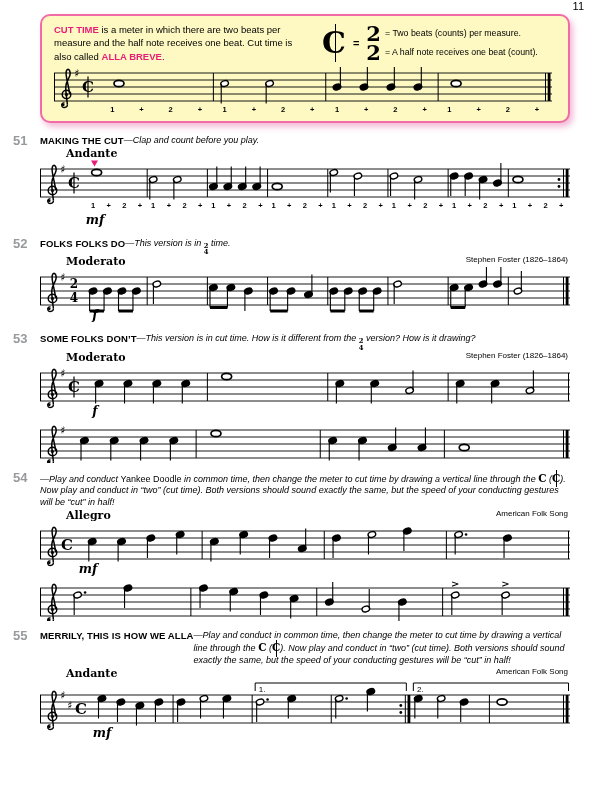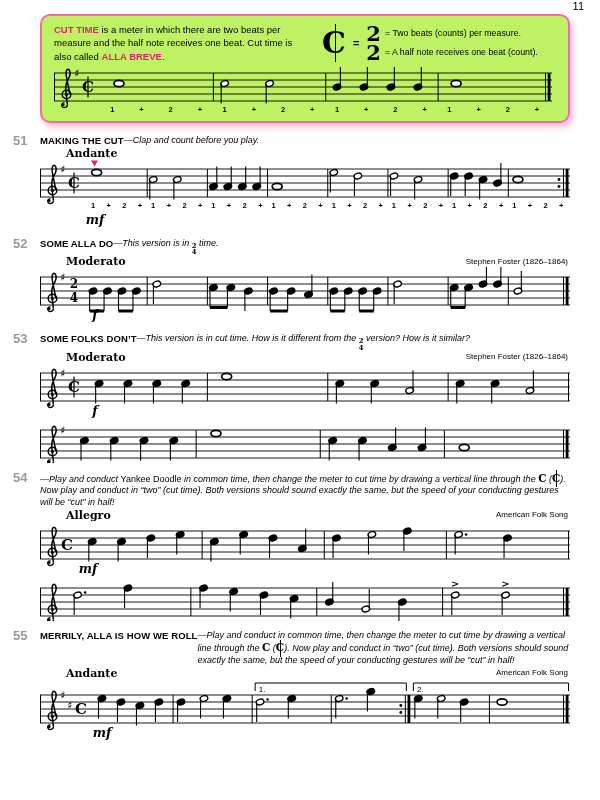--- a/index.html
+++ b/index.html
@@ -4,41 +4,41 @@
 <style>
   html,body{margin:0;padding:0;background:#fff;}
   body{width:600px;height:800px;position:relative;overflow:hidden;
        font-family:"Liberation Sans",sans-serif;color:#000;}
   .page-num{position:absolute;top:0;right:16px;font-size:11px;}
   .wrap{padding:14px 30px 0 40px;width:530px;}
   h1{margin:12px 0 12px;font-size:26px;font-weight:bold;letter-spacing:.2px;
      -webkit-text-stroke:.8px #000;font-family:"Liberation Sans",sans-serif;}
   
   .tbox{border:2px solid #f06ba8;border-radius:10px;padding:7px 12px 2px;
-        box-shadow:3px 4px 6px #f3b9d6;margin-bottom:12px;background:#bef264;}
+        box-shadow:3px 4px 6px #f3b9d6;margin-bottom:12px;background:#fef9c3;}
   .tbox-top{display:flex;align-items:center;gap:10px;}
   .tbox-text{width:252px;font-size:9.5px;line-height:1.4;}
   .pink{color:#e81d78;font-weight:bold;}
   .eq{display:flex;align-items:center;gap:7px;flex:1;padding-left:6px;}
   .bigcut{font-family:"DejaVu Serif",serif;font-weight:bold;font-size:30px;line-height:1;position:relative;}
   .bigcut .bar{position:absolute;left:54%;top:-4px;bottom:-4px;width:1.4px;background:#000;}
   .eq-eq{font-size:11px;font-weight:bold;}
   .eqrows{display:flex;flex-direction:column;}
   .eqrow{display:flex;align-items:center;gap:4px;height:19px;}
   .two{font-family:"DejaVu Serif",serif;font-weight:bold;font-size:21px;line-height:.75;}
   .eqlabel{font-size:8.8px;}
   
   .ex{position:relative;margin-bottom:9px;}
   .ex-num{position:absolute;left:-27px;top:-2px;color:#97999c;font-weight:bold;font-size:13px;}
   .ex-head{display:flex;font-size:9px;line-height:1.3;}
   .ex-title{font-weight:bold;font-size:9.5px;white-space:nowrap;letter-spacing:.1px;}
   .ex-cap{flex:1;}
   .cap-i{font-style:italic;}
   .cap-r{font-style:normal;}
-  .meta{display:flex;justify-content:space-between;align-items:center;margin-top:1px;line-height:1;}
+  .meta{display:flex;justify-content:space-between;align-items:flex-start;margin-top:1px;line-height:1;}
   .tempo{font-family:"DejaVu Serif",serif;font-weight:bold;font-size:11px;margin-left:26px;}
   .credit{font-size:8px;margin-right:2px;margin-left:46px;}
   .frac{display:inline-flex;flex-direction:column;text-align:center;
         font-family:"DejaVu Serif",serif;font-weight:bold;font-size:6.8px;line-height:.9;vertical-align:-2px;}
   .csym{font-family:"DejaVu Serif",serif;font-weight:bold;font-size:10.5px;}
   .cutc{position:relative;display:inline-block;}
   .cutc .bar{position:absolute;left:48%;top:-1.5px;bottom:-1.5px;width:1px;background:#000;}
   svg{display:block;}
 </style>
 </head>
@@ -224,21 +224,21 @@
           <circle cx="519" cy="20.5" r="1.4"></circle>
           <circle cx="519" cy="27.5" r="1.4"></circle>
           <line x1="523.5" y1="10" x2="523.5" y2="38" stroke="#000" stroke-width="1"></line>
           <rect x="525.7" y="10" width="2.8" height="28"></rect>
           <text x="55" y="61" text-anchor="middle" dominant-baseline="middle" font-size="12.5" font-weight="bold" font-family="DejaVu Serif, serif" font-style="italic">mf</text>
         </svg>
       </section>
       <section class="ex">
         <div class="ex-num">52</div>
         <div class="ex-head">
-          <span class="ex-title">SOME ALLA DO</span>
+          <span class="ex-title">FOLKS FOLKS DO</span>
           <span class="ex-cap"><span class="cap-i">—This version is in </span><span class="frac">
               <span>2</span>
               <span>4</span>
             </span><span class="cap-i"> time.</span></span>
         </div>
         <div class="meta">
           <span class="tempo">Moderato</span>
           <span class="credit">Stephen Foster (1826–1864)</span>
         </div>
         <svg viewBox="0 0 530 57" width="530" height="57">
@@ -320,21 +320,21 @@
           <text x="55" y="48" text-anchor="middle" dominant-baseline="middle" font-size="12.5" font-weight="bold" font-family="DejaVu Serif, serif" font-style="italic">f</text>
         </svg>
       </section>
       <section class="ex">
         <div class="ex-num">53</div>
         <div class="ex-head">
           <span class="ex-title">SOME FOLKS DON’T</span>
           <span class="ex-cap"><span class="cap-i">—This version is in cut time. How is it different from the </span><span class="frac">
               <span>2</span>
               <span>4</span>
-            </span><span class="cap-i"> version? How is it similar?</span></span>
+            </span><span class="cap-i"> version? How is it drawing?</span></span>
         </div>
         <div class="meta">
           <span class="tempo">Moderato</span>
           <span class="credit">Stephen Foster (1826–1864)</span>
         </div>
         <svg viewBox="0 0 530 57" width="530" height="57">
           <line x1="0" y1="10" x2="530" y2="10" stroke="#000" stroke-width="0.9"></line>
           <line x1="0" y1="17" x2="530" y2="17" stroke="#000" stroke-width="0.9"></line>
           <line x1="0" y1="24" x2="530" y2="24" stroke="#000" stroke-width="0.9"></line>
           <line x1="0" y1="31" x2="530" y2="31" stroke="#000" stroke-width="0.9"></line>
@@ -516,21 +516,21 @@
           <ellipse cx="465.5625" cy="17" rx="3.9" ry="2.8" fill="#fff" stroke="#000" stroke-width="1.4" transform="rotate(-20 465.5625 17)"></ellipse>
           <line x1="462.1625" y1="17.5" x2="462.1625" y2="37" stroke="#000" stroke-width="1.1"></line>
           <text x="465.5625" y="6" text-anchor="middle" dominant-baseline="middle" font-size="10" font-weight="bold" font-family="DejaVu Serif, serif" font-style="normal">&gt;</text>
           <line x1="523.5" y1="10" x2="523.5" y2="38" stroke="#000" stroke-width="1"></line>
           <rect x="525.7" y="10" width="2.8" height="28"></rect>
         </svg>
       </section>
       <section class="ex">
         <div class="ex-num">55</div>
         <div class="ex-head">
-          <span class="ex-title">MERRILY, ALLA IS HOW WE ROLL</span>
+          <span class="ex-title">MERRILY, THIS IS HOW WE ALLA</span>
           <span class="ex-cap"><span class="cap-i">—Play and conduct in common time, then change the meter to cut time by drawing a vertical line through the </span><span class="csym">C</span><span class="cap-i"> (</span><span class="csym cutc"><span>C</span><span class="bar"></span></span><span class="cap-i">). Now play and conduct in “two” (cut time). Both versions should sound exactly the same, but the speed of your conducting gestures will be “cut” in half!</span></span>
         </div>
         <div class="meta">
           <span class="tempo">Andante</span>
           <span class="credit">American Folk Song</span>
         </div>
         <svg viewBox="0 0 530 63" width="530" height="63">
           <line x1="0" y1="16" x2="530" y2="16" stroke="#000" stroke-width="0.9"></line>
           <line x1="0" y1="23" x2="530" y2="23" stroke="#000" stroke-width="0.9"></line>
           <line x1="0" y1="30" x2="530" y2="30" stroke="#000" stroke-width="0.9"></line>

